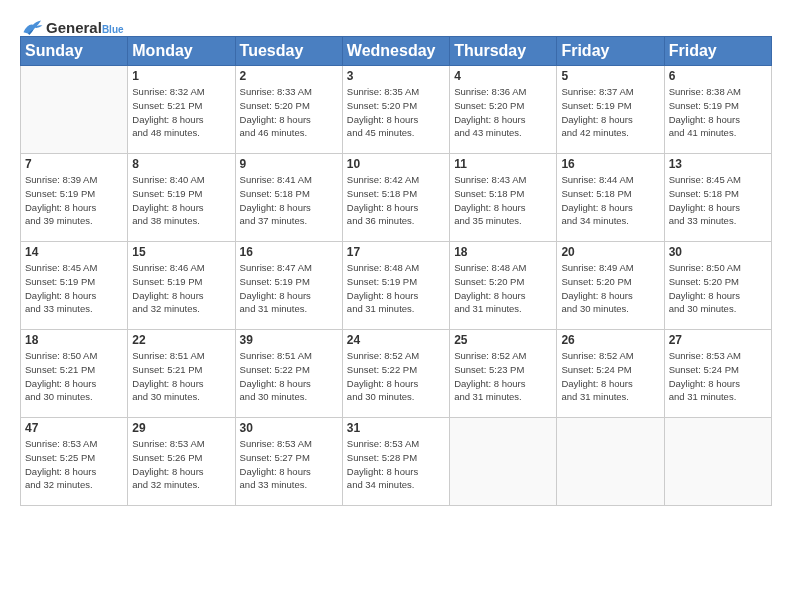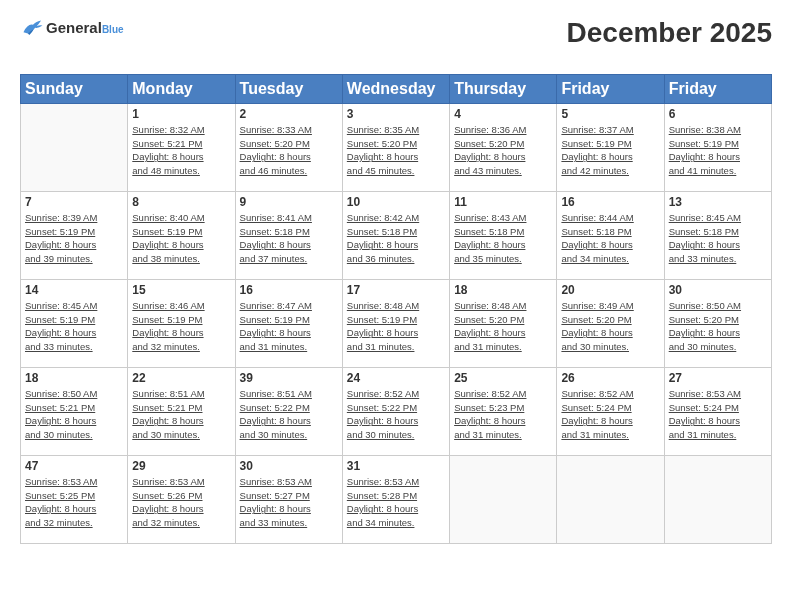--- a/index.html
+++ b/index.html
@@ -12,22 +12,22 @@
     }
     .page {
       width: 792px;
       height: 612px;
       padding: 18px 20px 10px 20px;
       background: #fff;
     }
     .header {
       display: flex;
       justify-content: space-between;
-      align-items: flex-start;
-      margin-bottom: 25px;
+      align-items: center;
+      margin-bottom: 0;
     }
     .logo {
       display: flex;
       align-items: center;
       gap: 2px;
     }
     .logo-text-general {
       font-size: 15px;
       font-weight: bold;
       color: #333;
@@ -84,42 +84,40 @@
     .day-number {
       font-size: 12px;
       font-weight: bold;
       color: #333;
       margin-bottom: 2px;
     }
     .day-info {
       font-size: 9.5px;
       color: #444;
       line-height: 1.45;
-      text-decoration: underline;
     }
   </style>
 </head>
 <body>
 
 <div class="page">
   <div class="header">
     <div class="logo">
       <svg class="logo-bird" viewBox="0 0 30 22" xmlns="http://www.w3.org/2000/svg">
         <path d="M2,18 Q8,6 15,8 Q18,4 26,2 Q22,8 20,10 Q24,8 28,9 Q22,13 18,12 Q14,18 8,20 Z" fill="#4a90d9"></path>
         <path d="M8,20 Q12,16 16,14 Q14,18 10,22 Z" fill="#2a70b9"></path>
       </svg>
       <div>
         <div style="display:flex; gap:0px; align-items:baseline;">
           <span class="logo-text-general">General</span>
           <span class="logo-text-blue">Blue</span>
         </div>
       </div>
     </div>
     <div class="title-area">
-      <div class="main-title">December 2025</div>
     </div>
   </div>
 
   <table class="calendar">
     <thead>
       <tr>
         <th>Sunday</th>
         <th>Monday</th>
         <th>Tuesday</th>
         <th>Wednesday</th>

